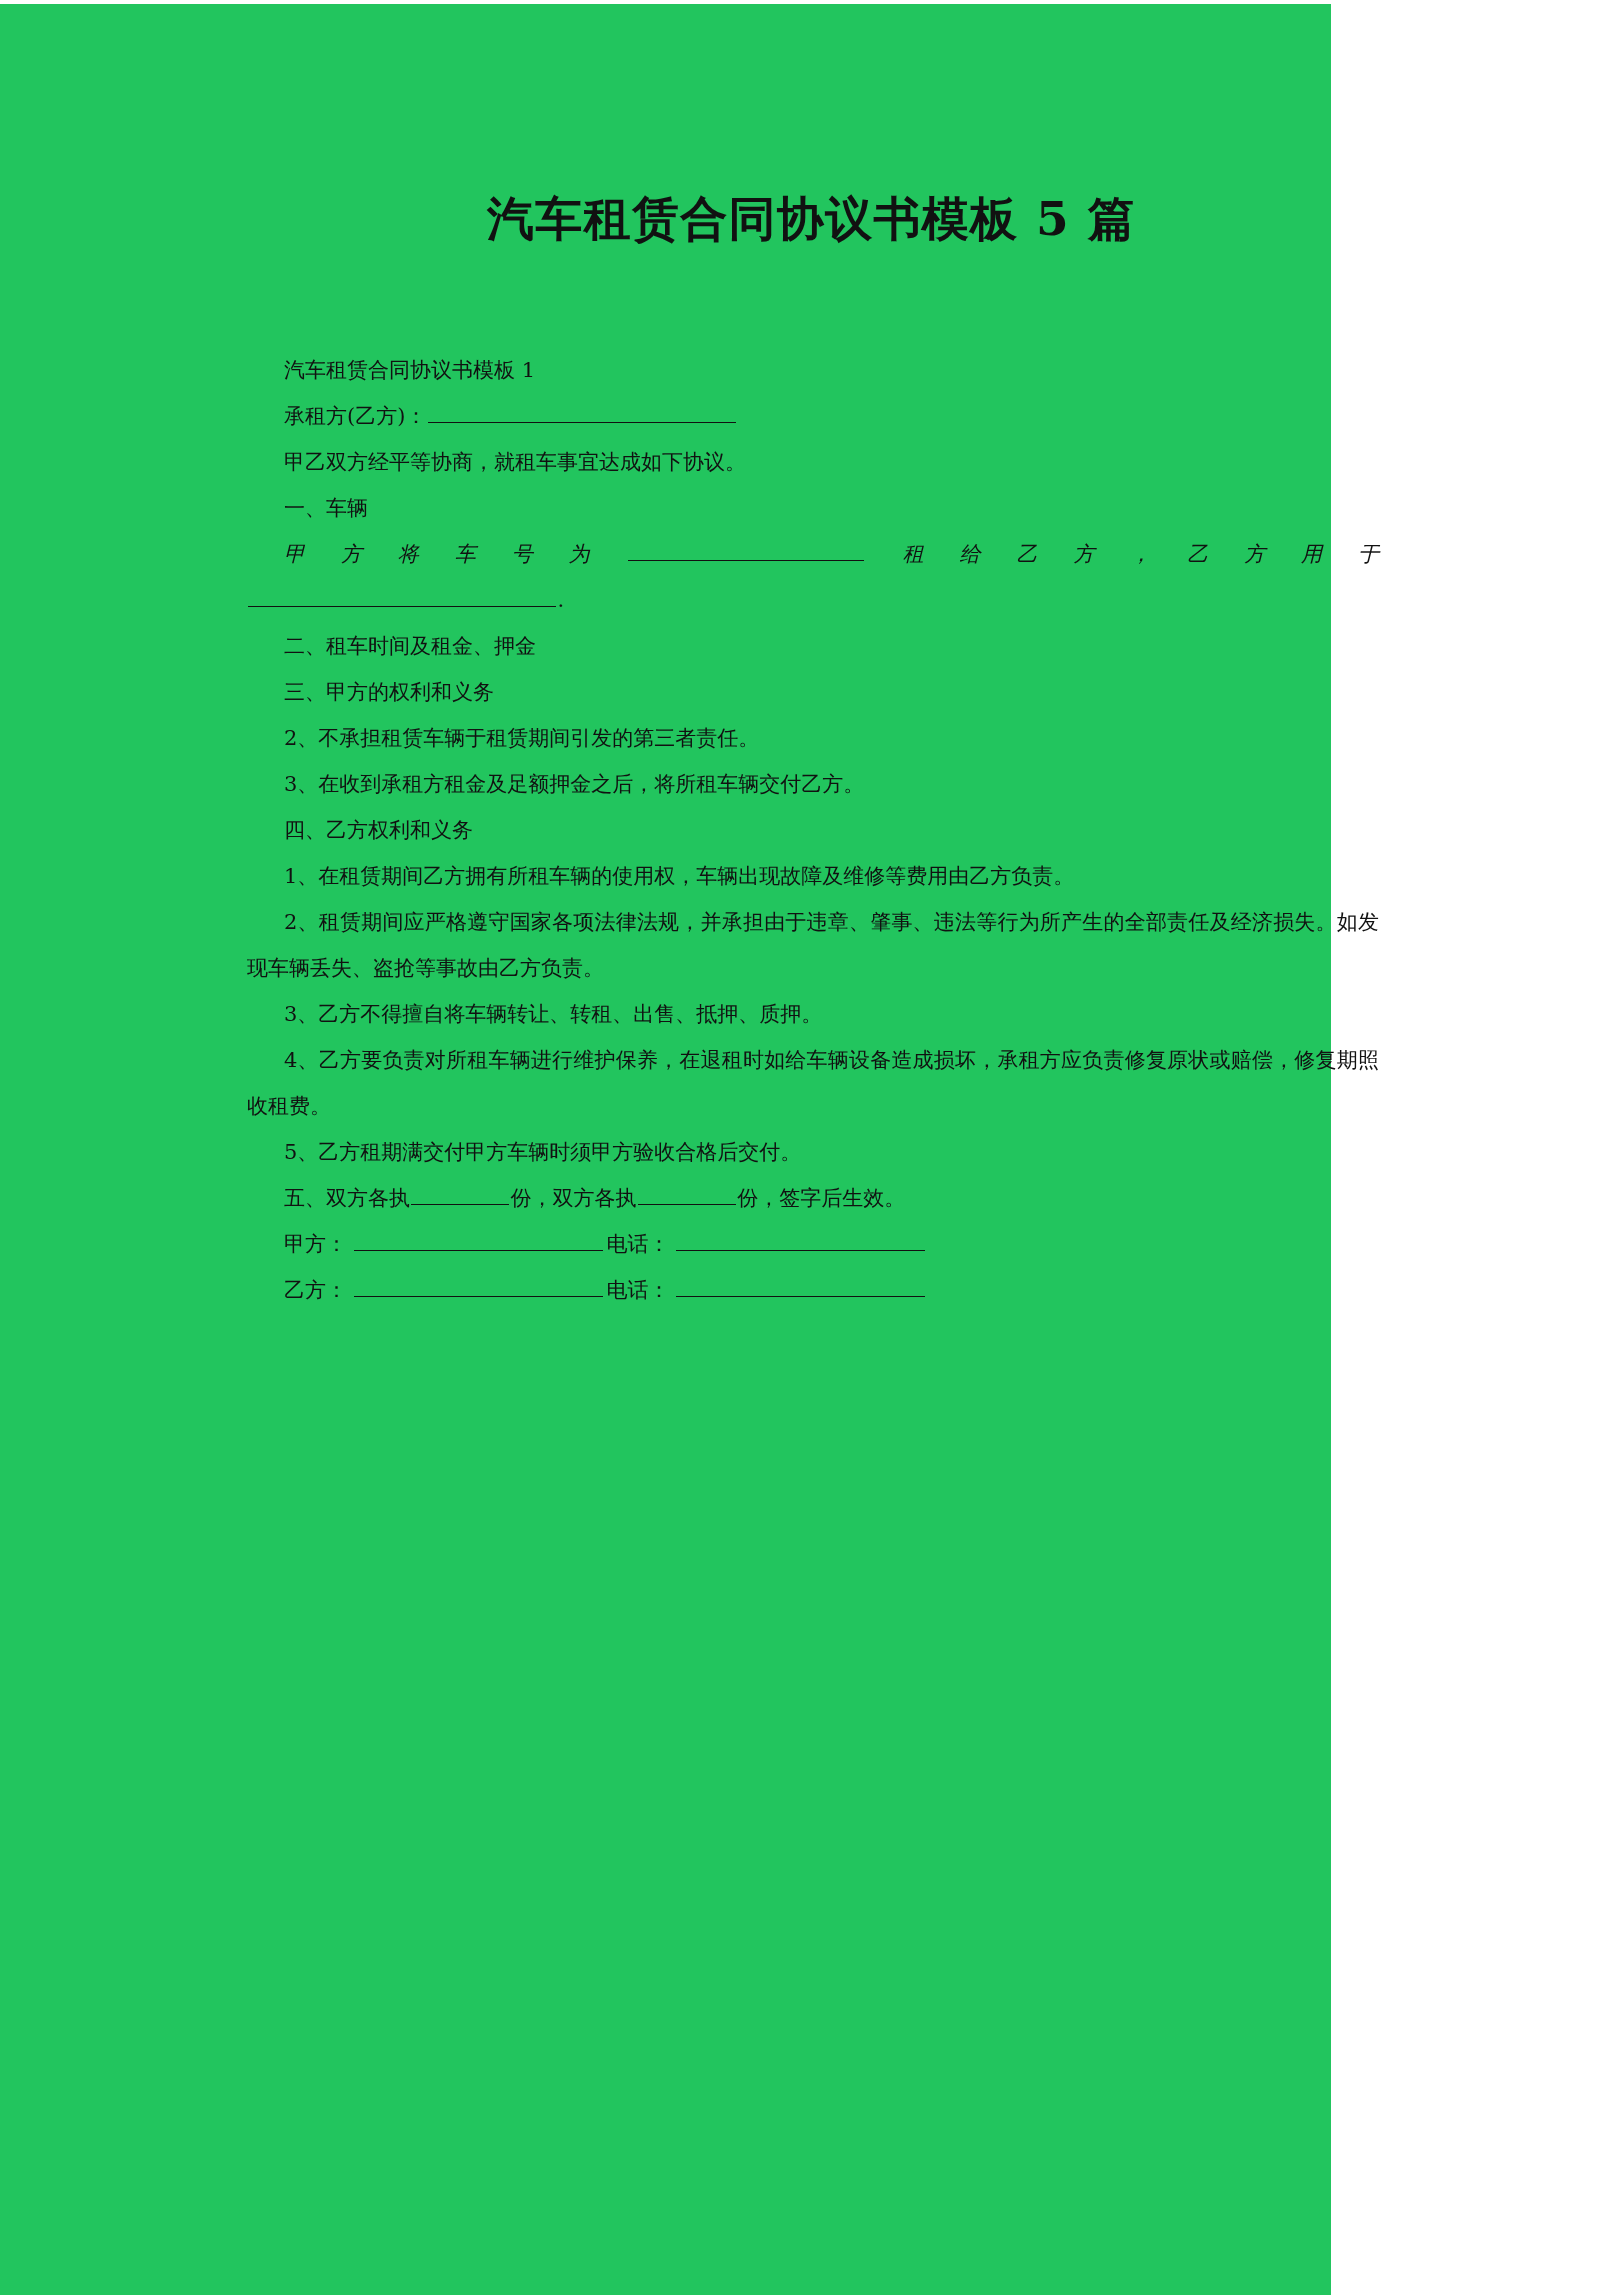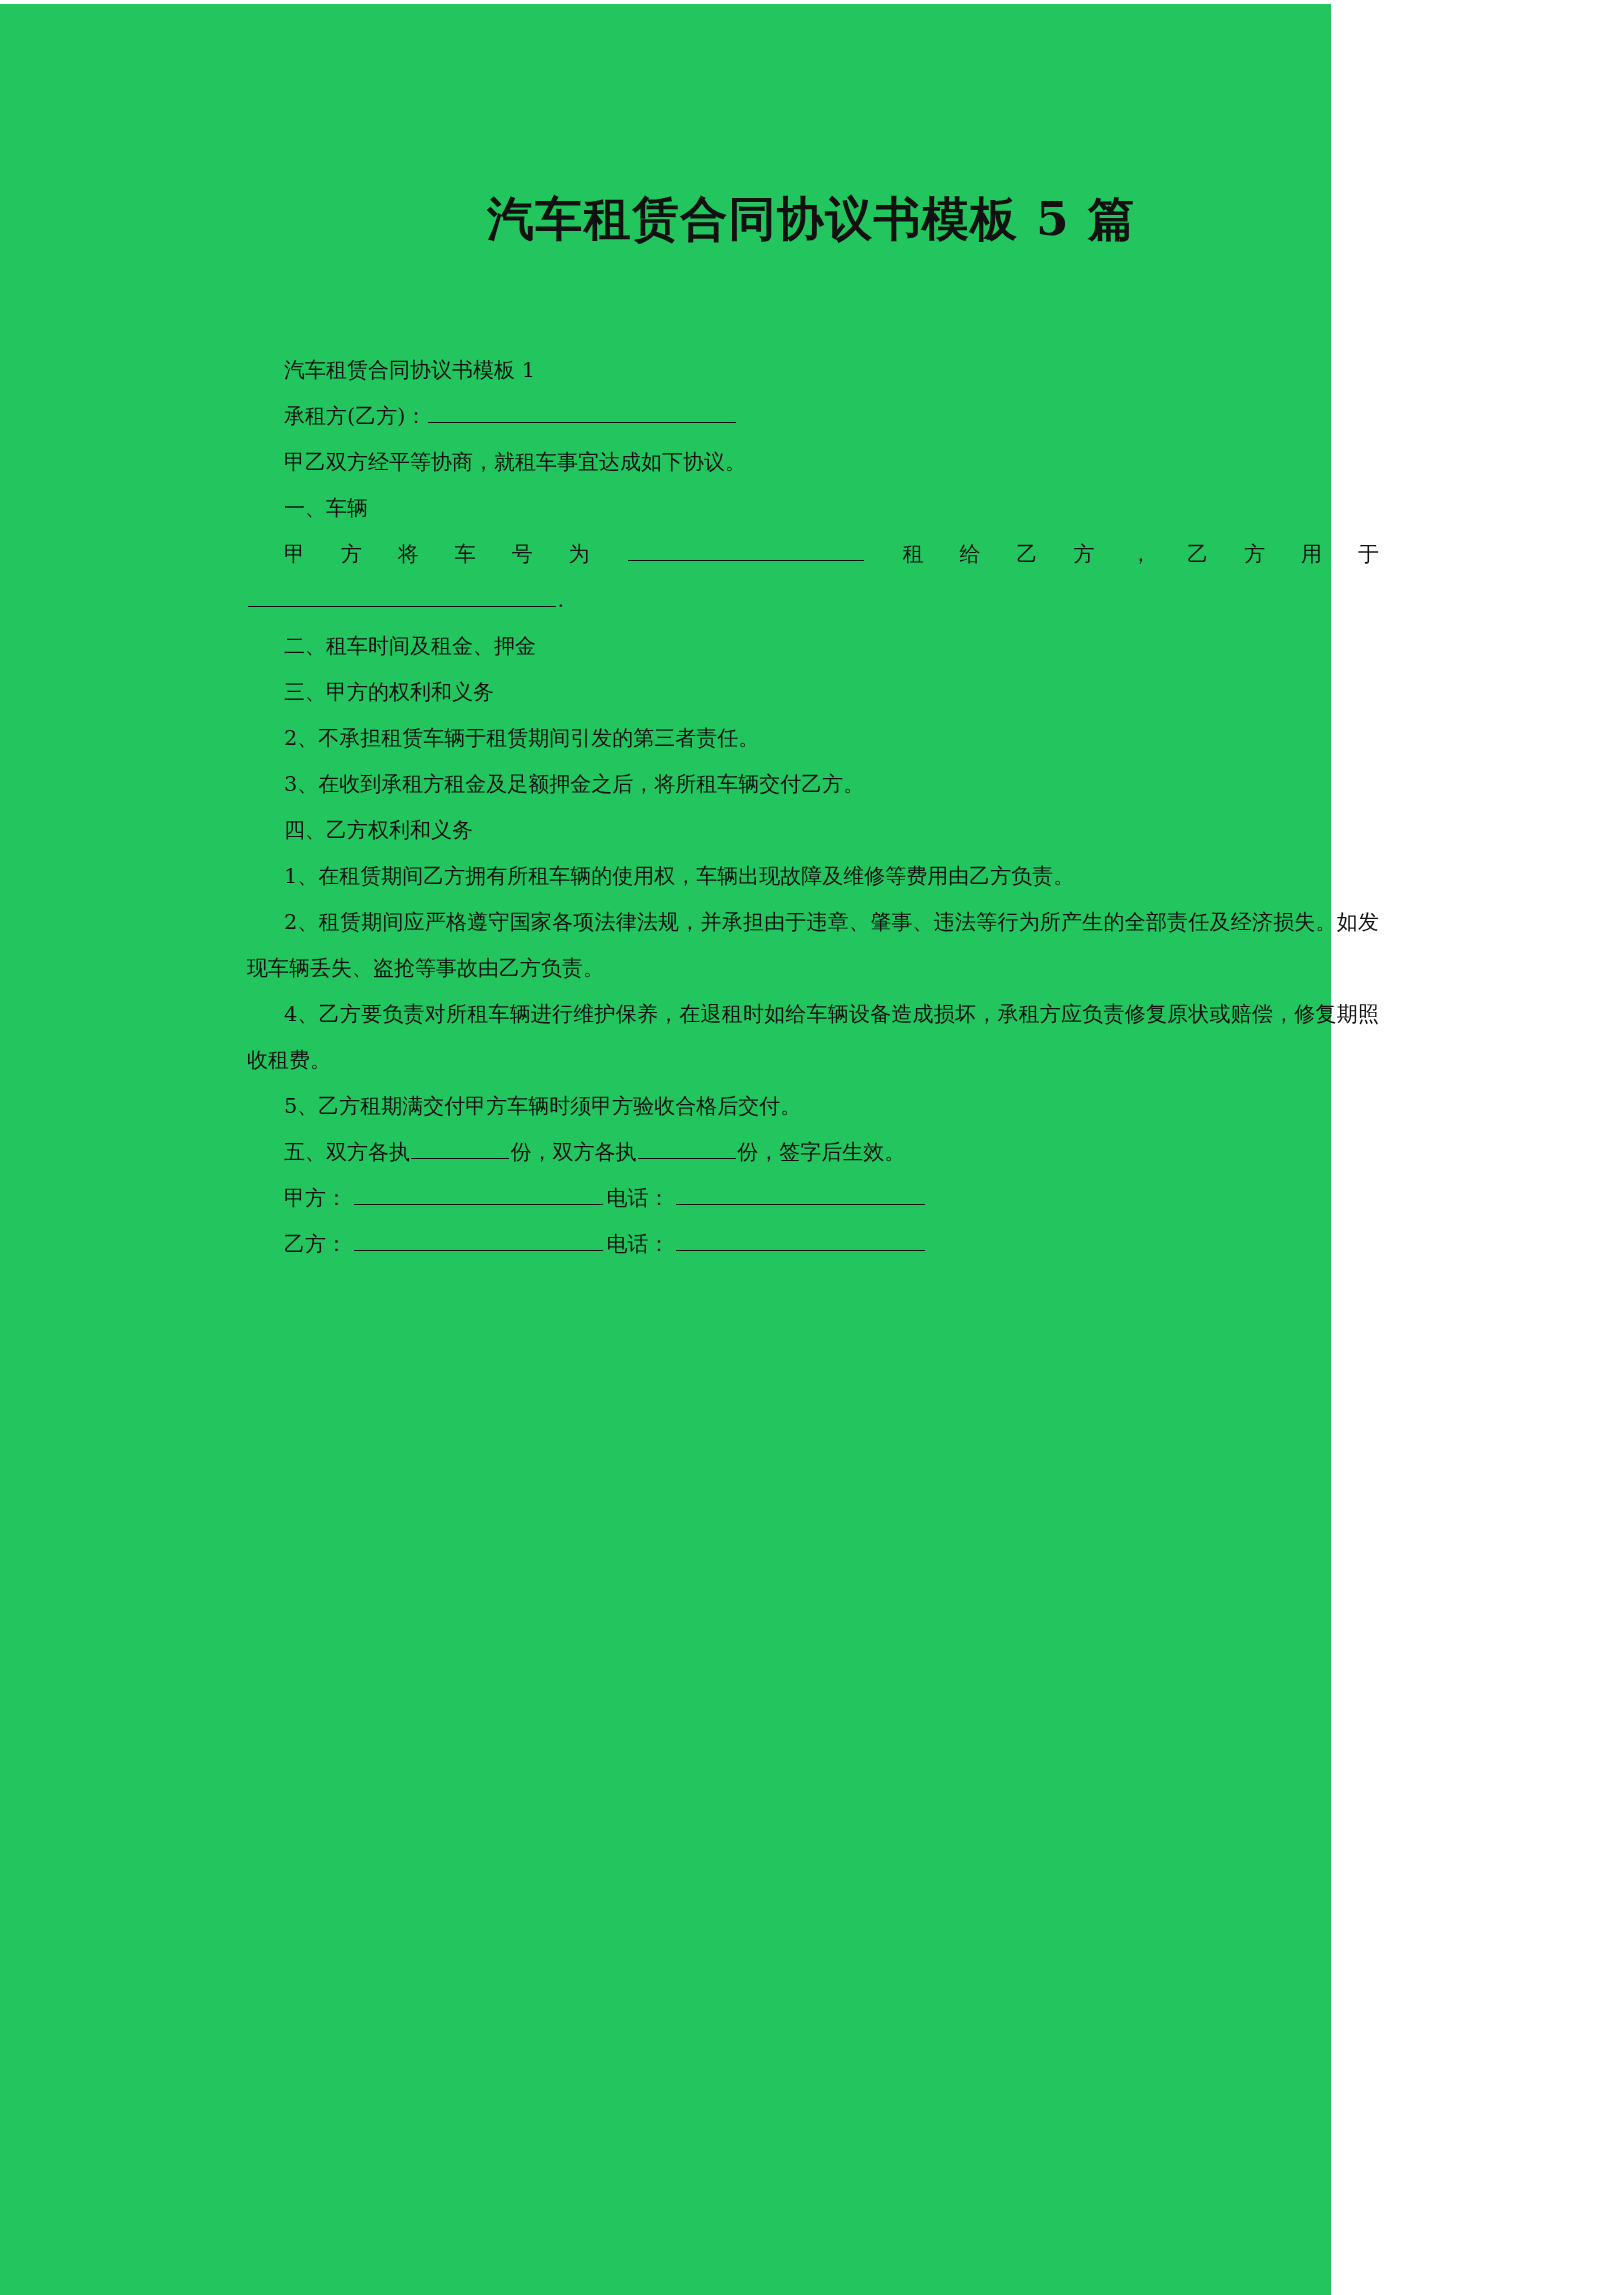--- a/index.html
+++ b/index.html
@@ -58,20 +58,21 @@
     word-break: break-all;
   }
 
   .para.noindent { text-indent: 0; }
 
   
   .para.stretch {
     text-align: justify;
     text-align-last: justify;
     text-justify: inter-character;
+    font-style: italic;
   }
 
   
   .blank {
     display: inline-block;
     border-bottom: 1.3px solid #111111;
     vertical-align: baseline;
     height: 0.92em;
     margin: 0 1.3px;
   }
@@ -153,20 +154,23 @@
     </p>
 
     <p class="para">
       <span>1、在租赁期间乙方拥有所租车辆的使用权，车辆出现故障及维修等费用由乙方负责。</span>
     </p>
 
     <p class="para">
       <span>2、租赁期间应严格遵守国家各项法律法规，并承担由于违章、肇事、违法等行为所产生的全部责任及经济损失。如发现车辆丢失、盗抢等事故由乙方负责。</span>
     </p>
 
+    <p class="para">
+      <span>3、乙方不得擅自将车辆转让、转租、出售、抵押、质押。</span>
+    </p>
 
     <p class="para">
       <span>4、乙方要负责对所租车辆进行维护保养，在退租时如给车辆设备造成损坏，承租方应负责修复原状或赔偿，修复期照收租费。</span>
     </p>
 
     <p class="para">
       <span>5、乙方租期满交付甲方车辆时须甲方验收合格后交付。</span>
     </p>
 
     <p class="para">

